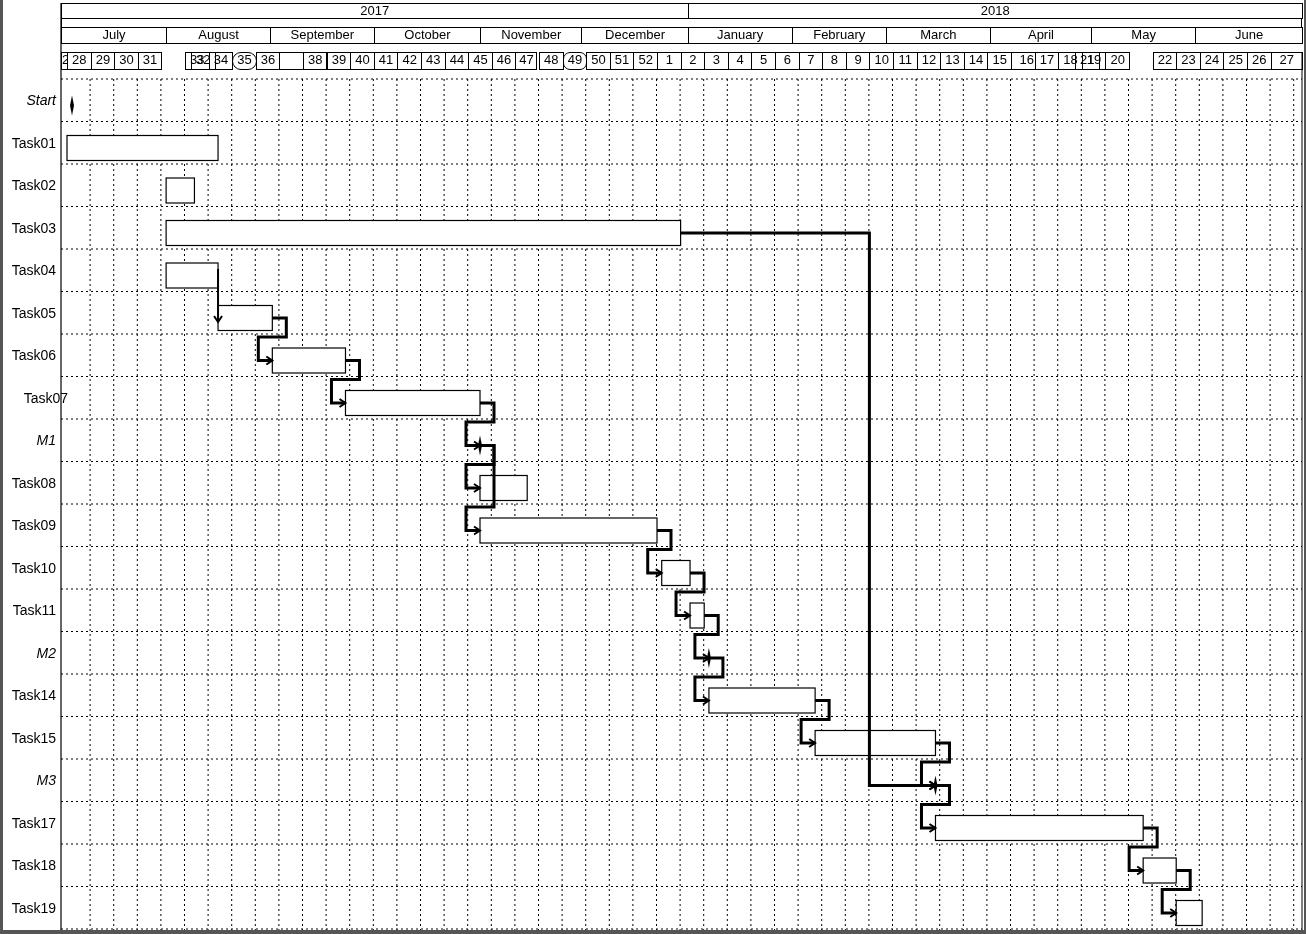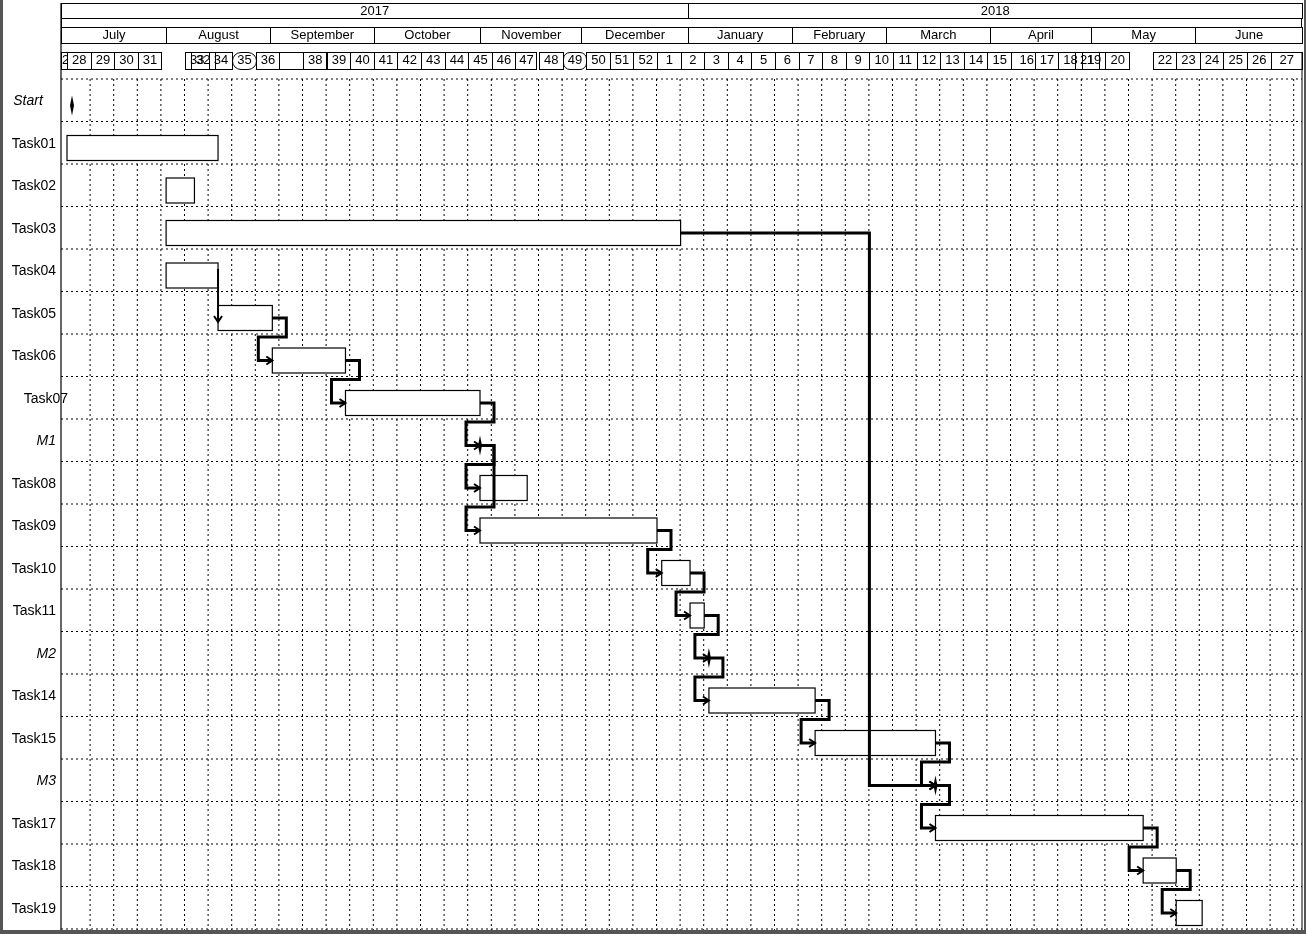--- a/index.html
+++ b/index.html
@@ -84,21 +84,21 @@
       <div class="hdrbox" style="left: 1075px; top: 52px; width: 24.6px; height: 18px;">21</div>
       <div class="hdrbox" style="left: 1152.6px; top: 52px; width: 24.6px; height: 18px;">22</div>
       <div class="hdrbox" style="left: 1176.2px; top: 52px; width: 24.6px; height: 18px;">23</div>
       <div class="hdrbox" style="left: 1199.8px; top: 52px; width: 24.6px; height: 18px;">24</div>
       <div class="hdrbox" style="left: 1223.4px; top: 52px; width: 24.6px; height: 18px;">25</div>
       <div class="hdrbox" style="left: 1247px; top: 52px; width: 24.6px; height: 18px;">26</div>
       <div class="hdrbox" style="left: 1270.6px; top: 52px; width: 32.4px; height: 18px;">27</div>
       <div style="position: absolute; left: 61px; top: 18px; width: 1241px; height: 9px; border-left: 1px solid rgb(0, 0, 0); border-right: 1px solid rgb(0, 0, 0); box-sizing: border-box;"></div>
     </div>
   <div id="labels">
-      <div class="rowlabel ms" style="top: 92px; text-align: center;">Start</div>
+      <div class="rowlabel ms" style="top: 92px;">Start</div>
       <div class="rowlabel" style="top: 134.5px;">Task01</div>
       <div class="rowlabel" style="top: 177px;">Task02</div>
       <div class="rowlabel" style="top: 219.5px;">Task03</div>
       <div class="rowlabel" style="top: 262px;">Task04</div>
       <div class="rowlabel" style="top: 304.5px;">Task05</div>
       <div class="rowlabel" style="top: 347px;">Task06</div>
       <div class="rowlabel" style="top: 389.5px; margin-left: 12px;">Task07</div>
       <div class="rowlabel ms" style="top: 432px;">M1</div>
       <div class="rowlabel" style="top: 474.5px;">Task08</div>
       <div class="rowlabel" style="top: 517px;">Task09</div>

